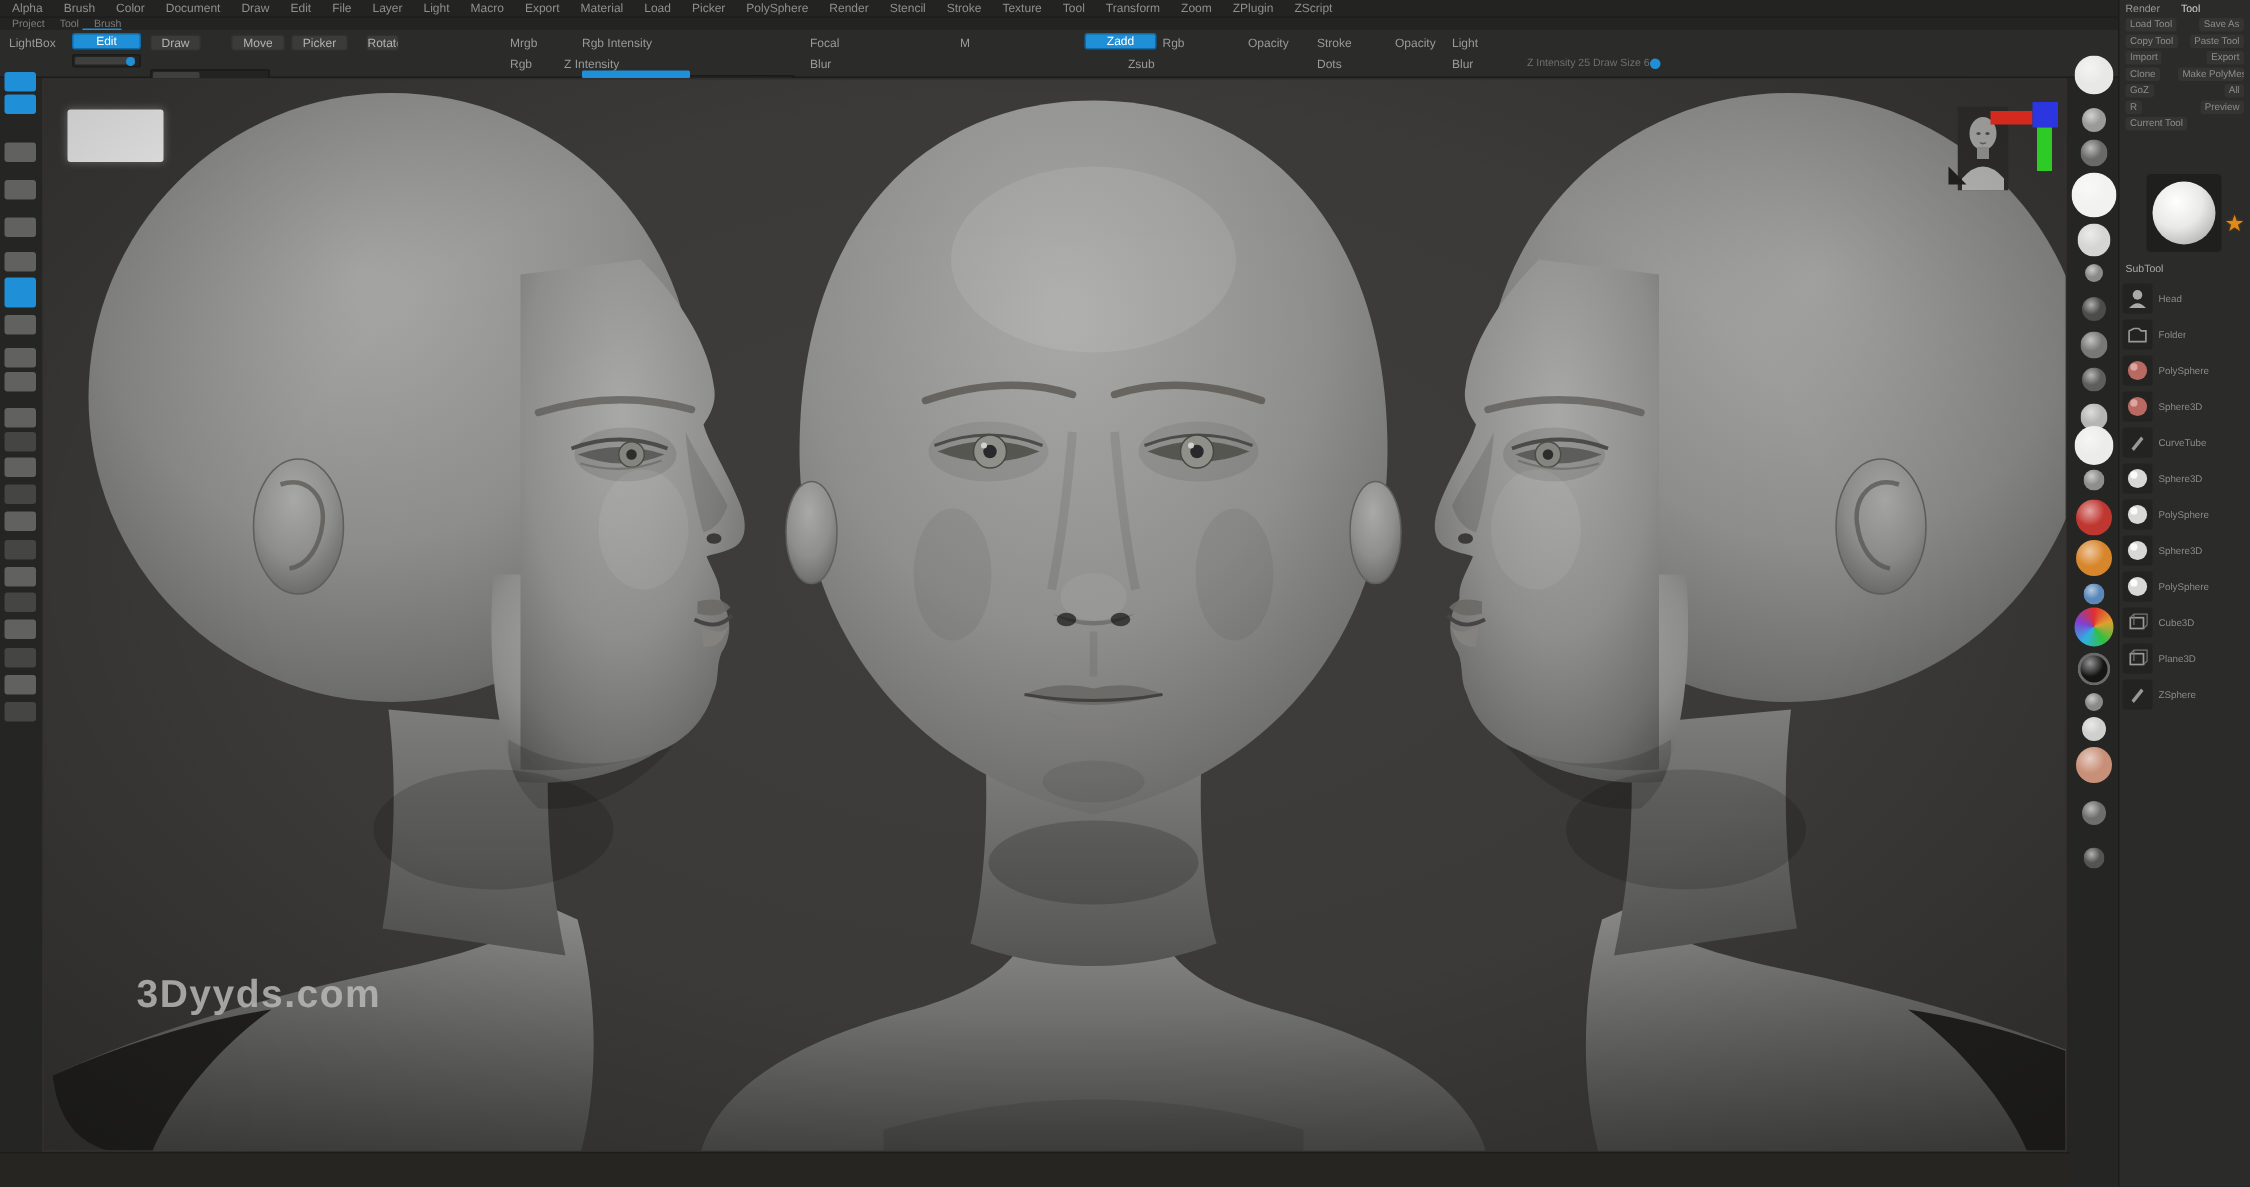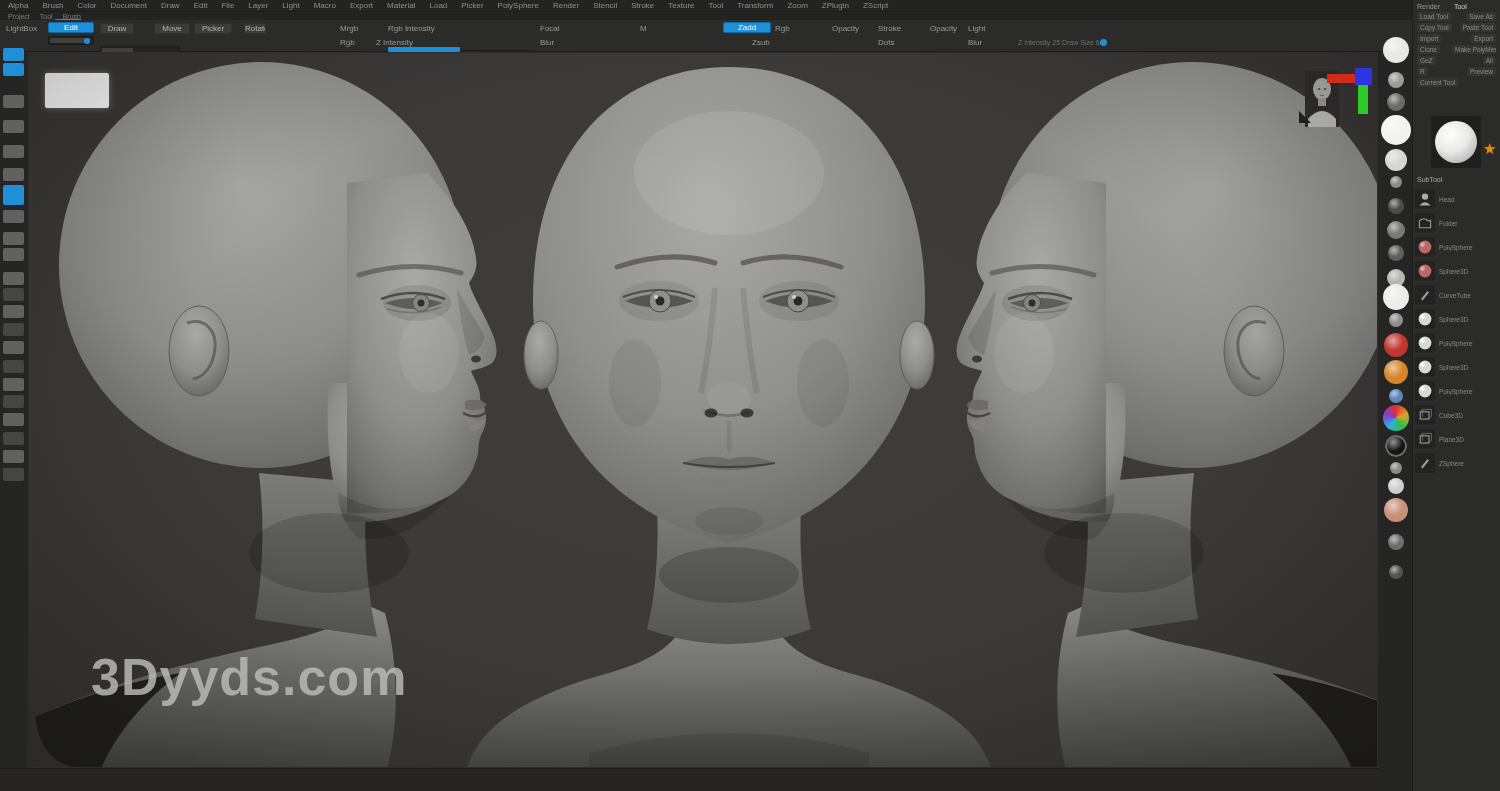--- a/index.html
+++ b/index.html
@@ -36,21 +36,21 @@
   .lsi { position:absolute; left:3px; width:21px; border-radius:2px; }
 
   
   #canvas { position:absolute; left:28px; top:52px; width:1350px; height:716px;
             background:#3b3a38; border:1px solid #2e2d2b; overflow:hidden; }
   #canvas::after { content:""; position:absolute; inset:0; pointer-events:none;
             background:radial-gradient(ellipse at 50% 45%, rgba(255,255,255,0.02) 0%, rgba(0,0,0,0) 55%, rgba(0,0,0,0.28) 100%); }
   #scene { position:absolute; left:0; top:0; }
   #note-card { position:absolute; left:16px; top:20px; width:64px; height:35px;
                background:#fdfdfd; border-radius:2px; box-shadow:0 0 6px rgba(255,255,255,0.35); }
-  #watermark { position:absolute; left:62px; top:594px; font-size:52px; font-weight:bold;
+  #watermark { position:absolute; left:62px; top:594px; font-size:26px; font-weight:bold;
                letter-spacing:1px; color:#bcbcba; opacity:0.82; z-index:5; }
   #bust-thumb { position:absolute; left:1276px; top:18px; width:34px; height:56px; }
   #thumb-corner { position:absolute; left:1270px; top:58px; width:0; height:0;
                   border-left:12px solid #201f1e; border-top:12px solid transparent; z-index:4; }
   .axis { position:absolute; z-index:4; }
   #axis-x { left:1298px; top:21px; width:28px; height:9px; background:#d42a1e; }
   #axis-z { left:1326px; top:15px; width:17px; height:17px; background:#2b35e0; }
   #axis-y { left:1329px; top:32px; width:10px; height:29px; background:#2ecb26; }
 
   

